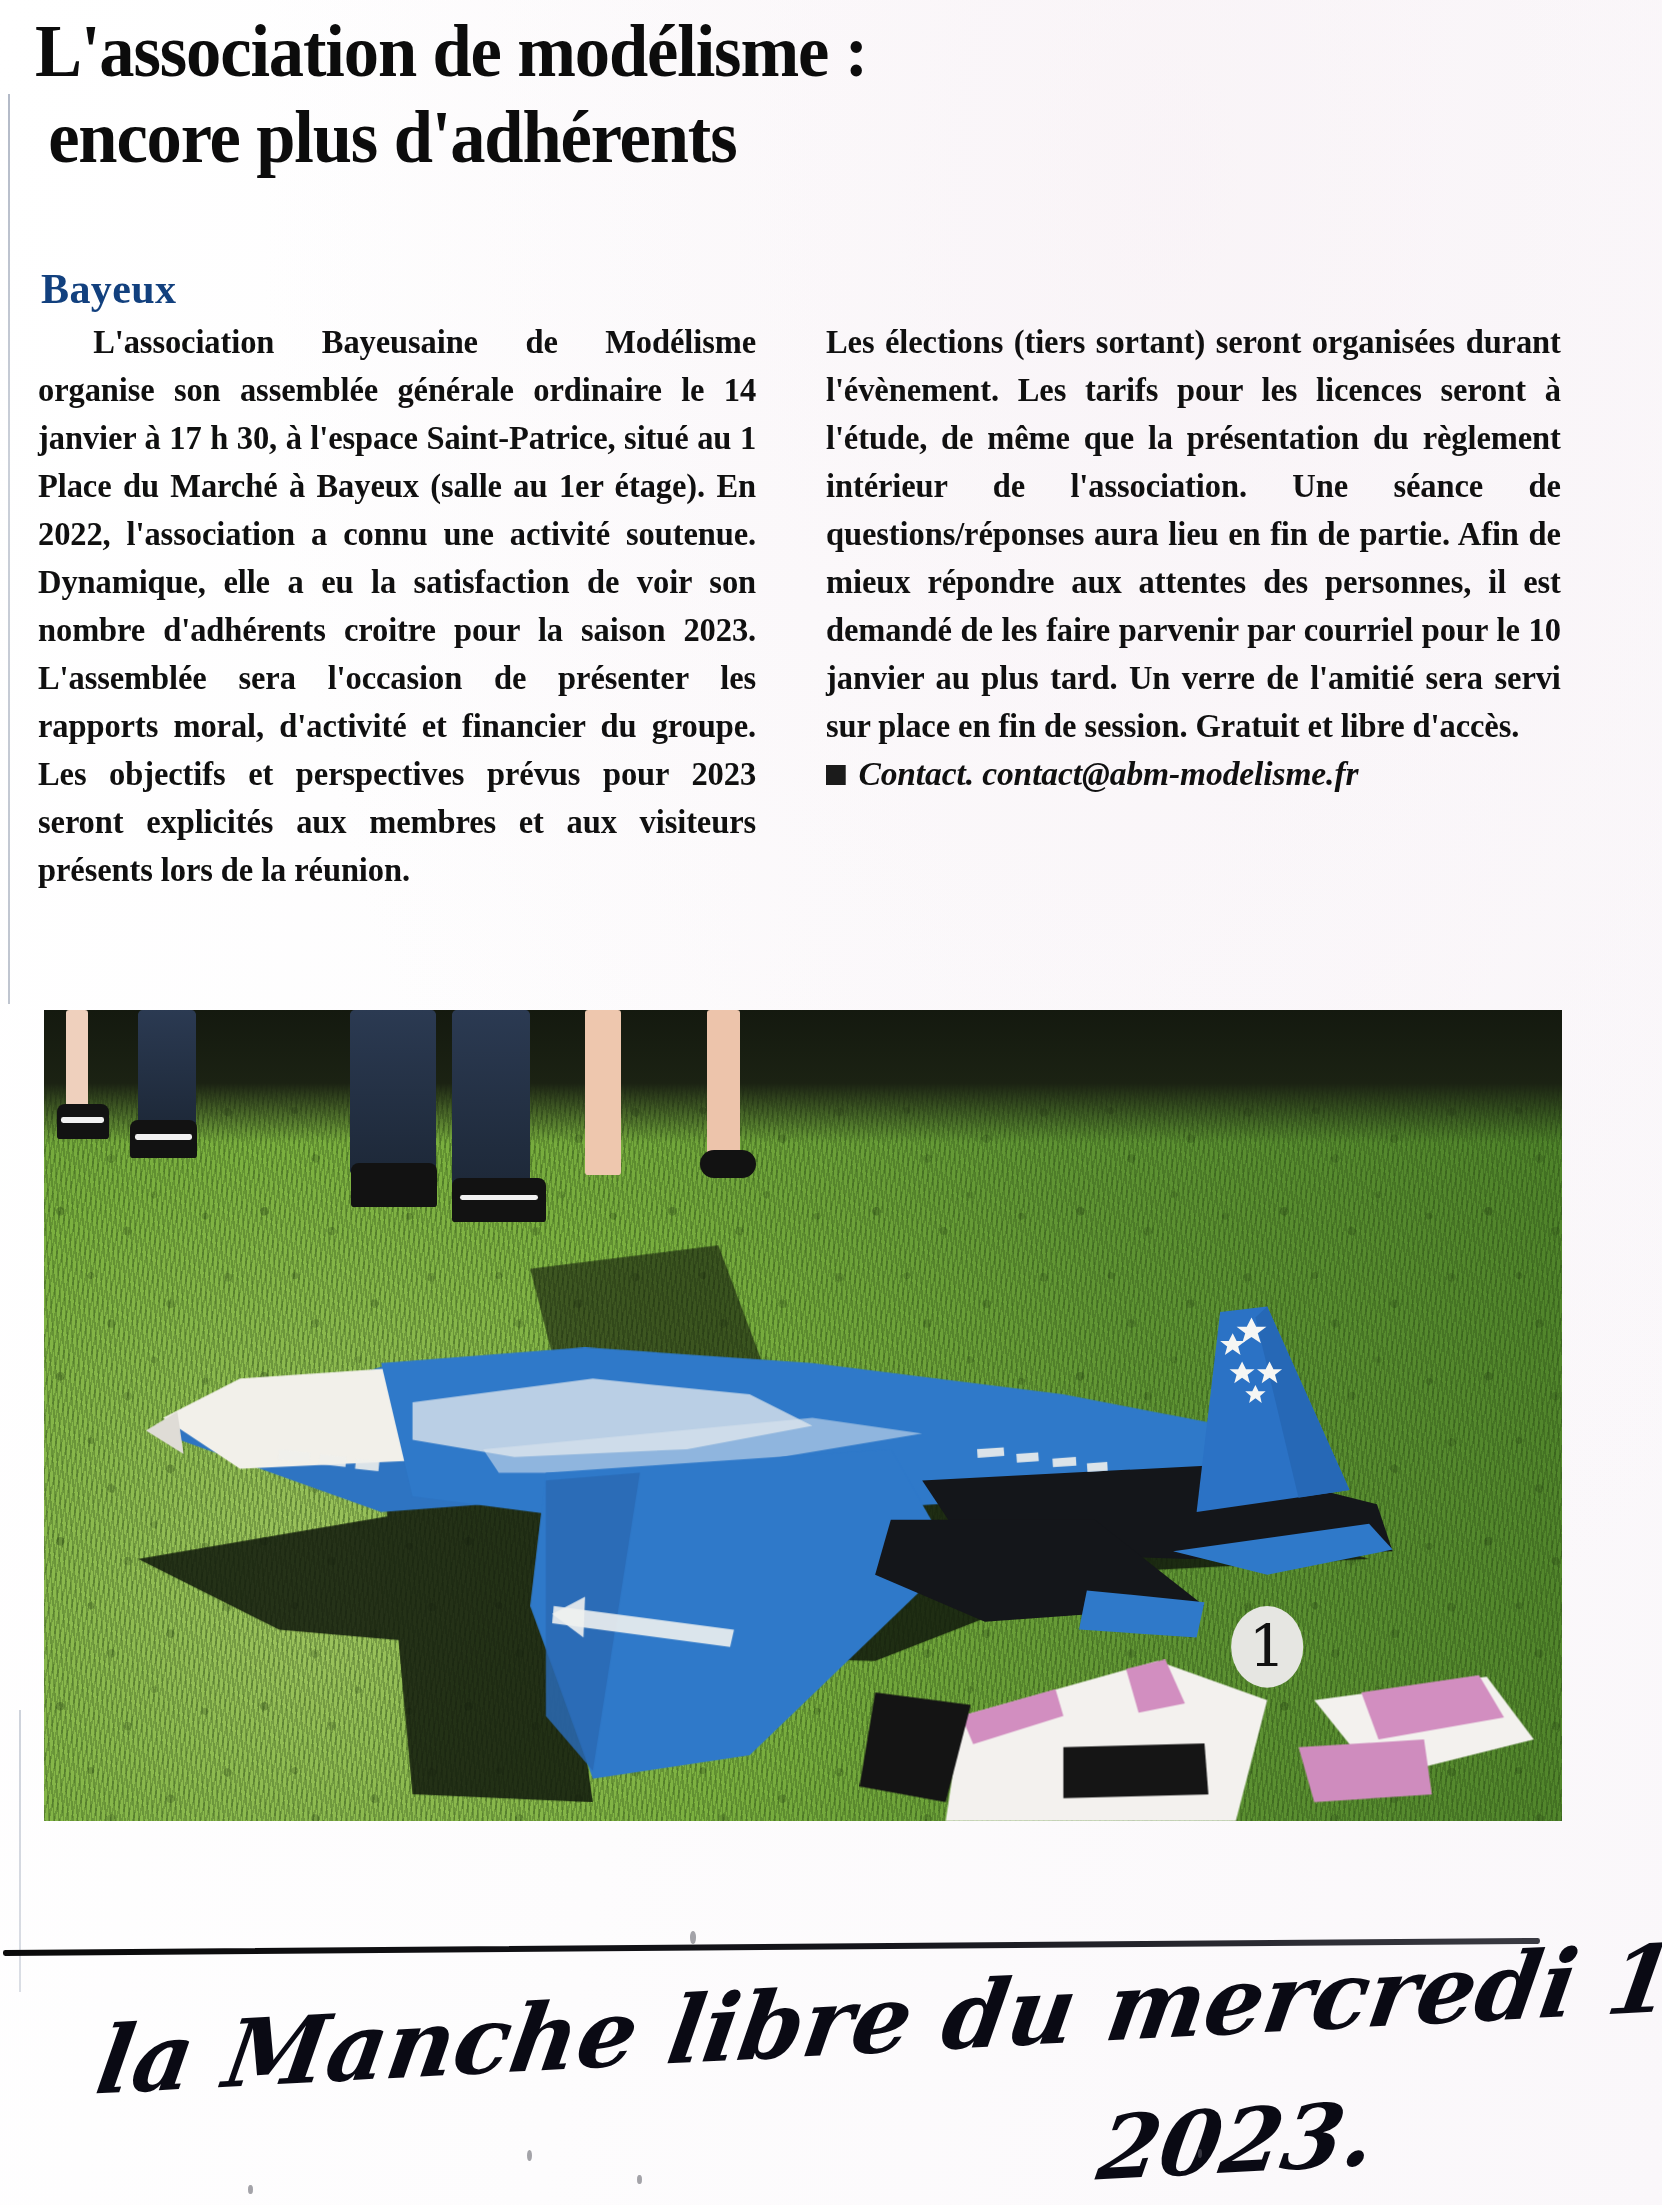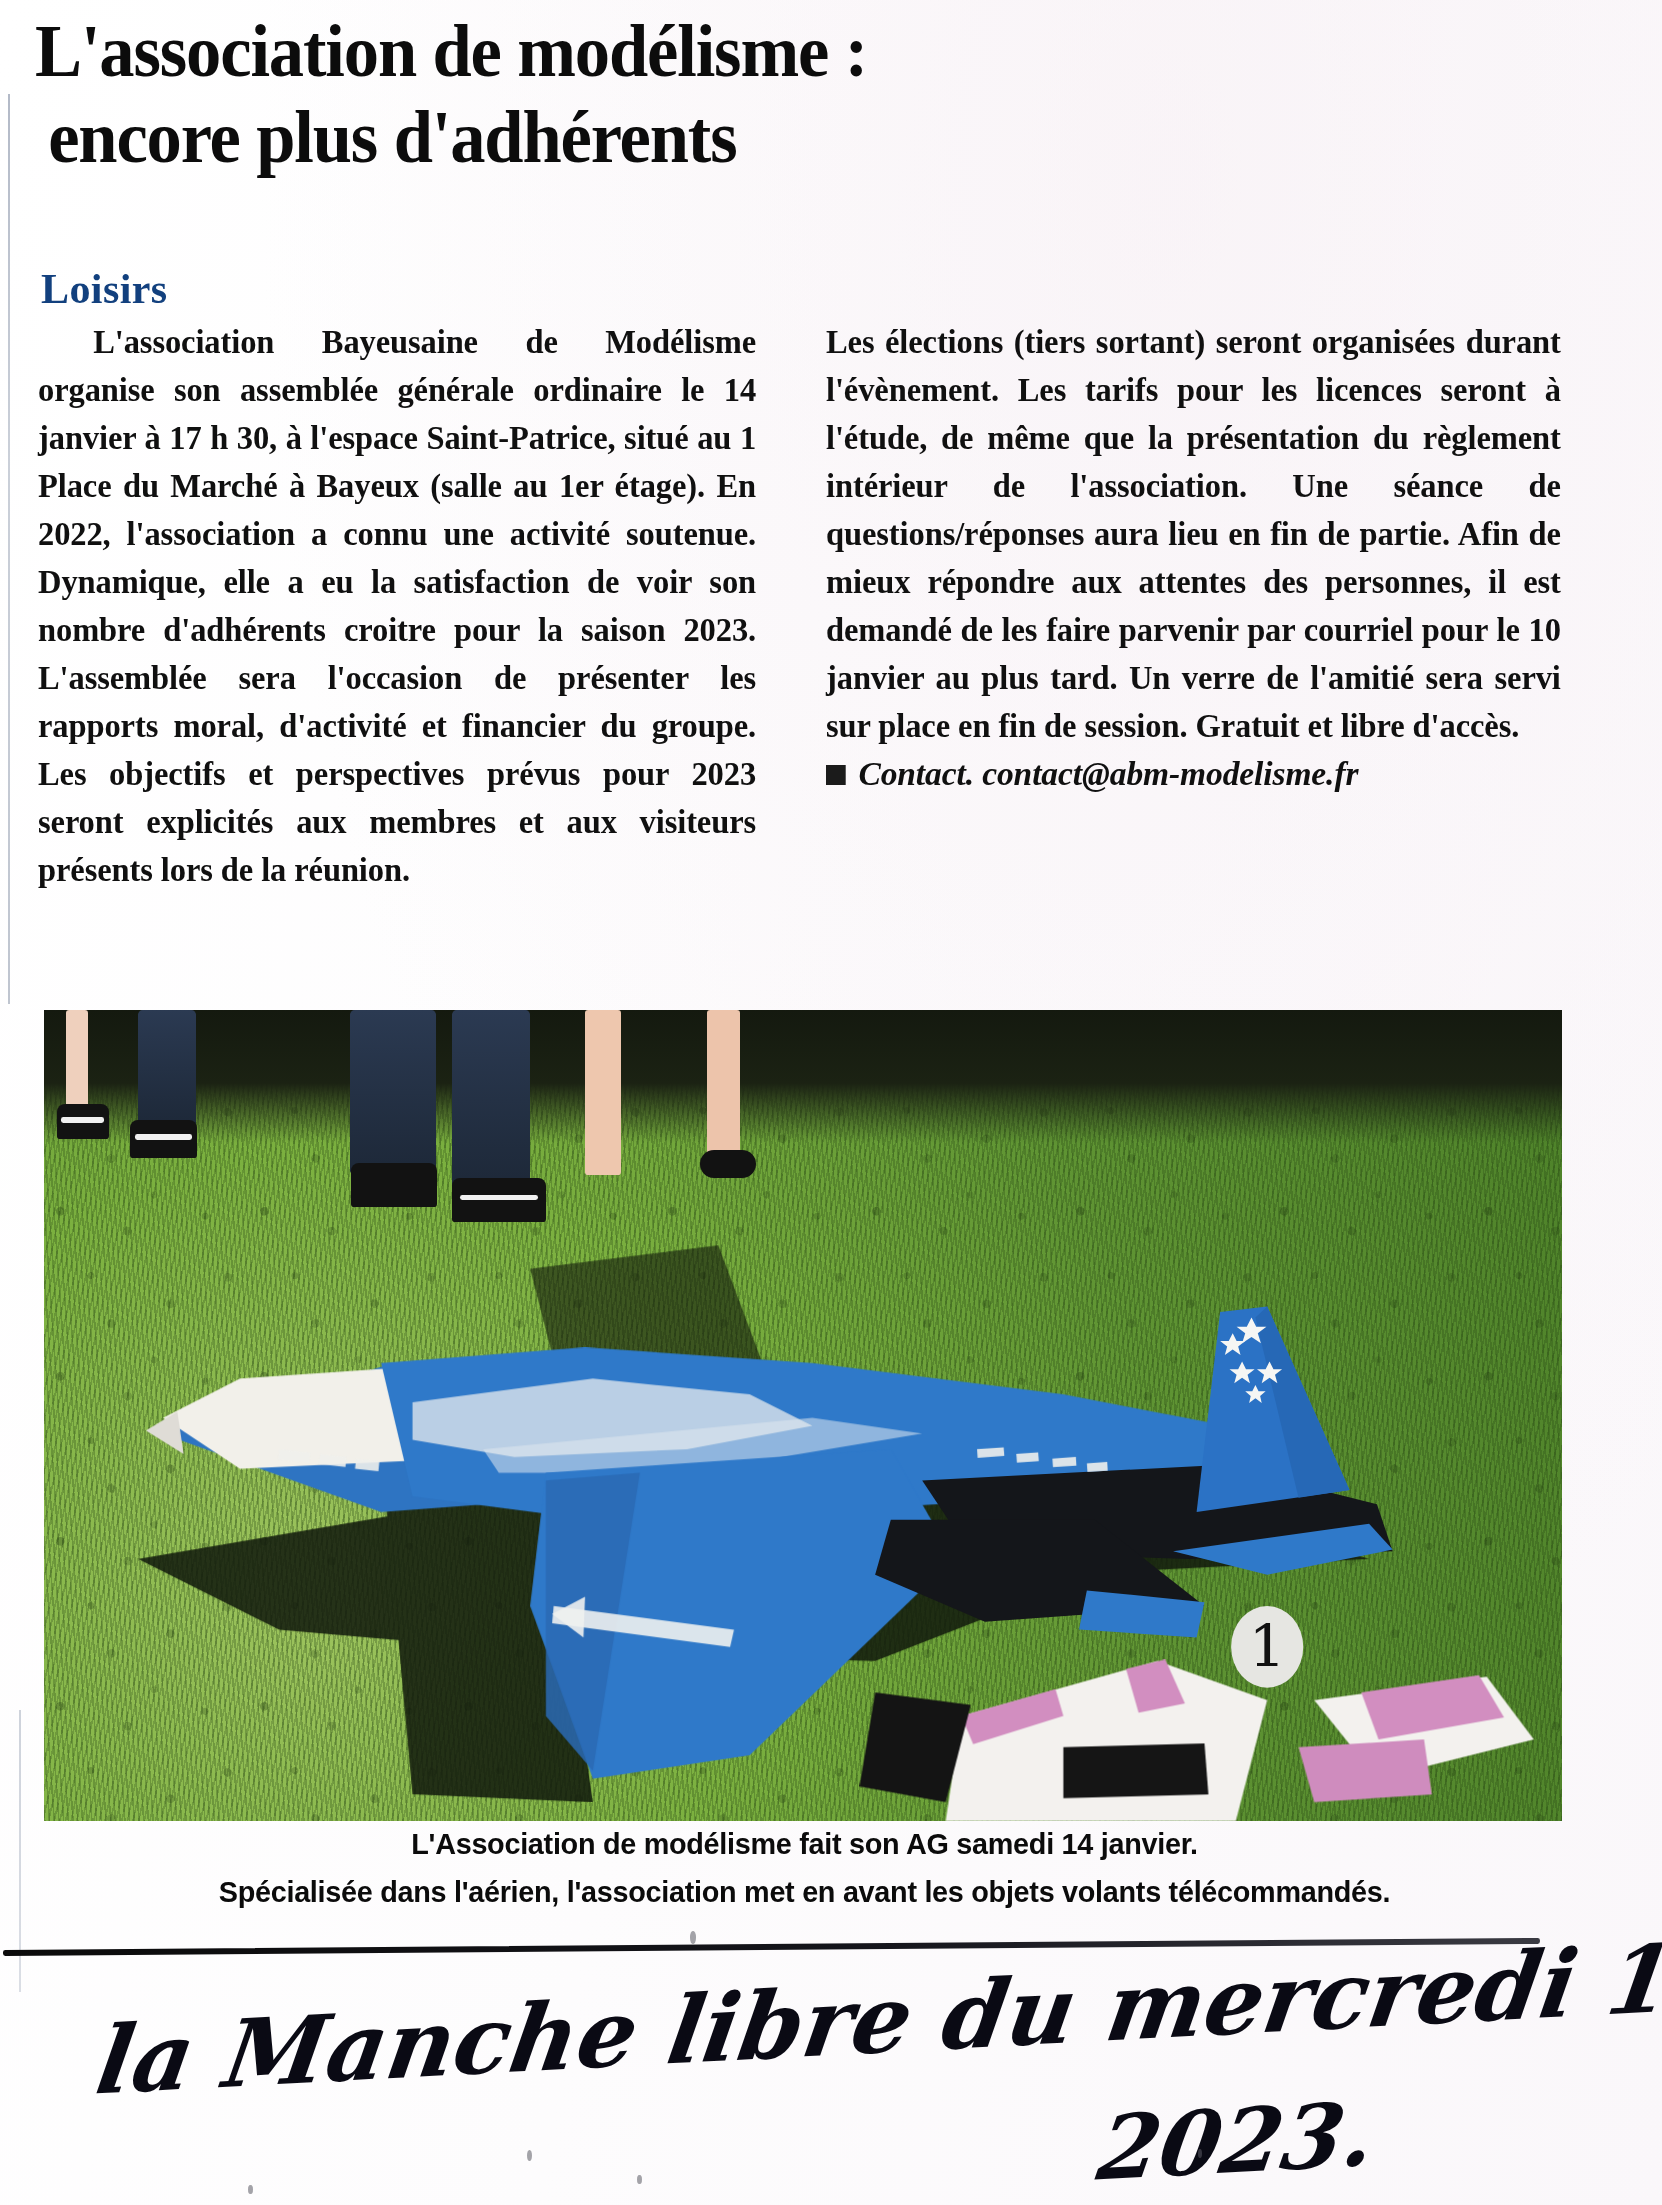--- a/index.html
+++ b/index.html
@@ -162,21 +162,21 @@
 <div class="page">
 
   <div class="edge-rule"></div>
   <div class="edge-rule2"></div>
 
   <div class="headline">
     <span>L'association de modélisme :</span>
     <span class="l2">encore plus d'adhérents</span>
   </div>
 
-  <div class="kicker">Loisirs</div>
+  <div class="kicker">Bayeux</div>
 
   <div class="cols">
     <div class="col col-1">
       <p class="indent">L'association Bayeusaine de Modélisme organise son assemblée générale ordinaire le 14 janvier à 17 h 30, à l'espace Saint-Patrice, situé au 1 Place du Marché à Bayeux (salle au 1er étage). En 2022, l'association a connu une activité soutenue. Dynamique, elle a eu la satisfaction de voir son nombre d'adhérents croitre pour la saison 2023. L'assemblée sera l'occasion de présenter les rapports moral, d'activité et financier du groupe. Les objectifs et perspectives prévus pour 2023 seront explicités aux membres et aux visiteurs présents lors de la réunion.</p>
     </div>
     <div class="col col-2">
       <p>Les élections (tiers sortant) seront organisées durant l'évènement. Les tarifs pour les licences seront à l'étude, de même que la présentation du règlement intérieur de l'association. Une séance de questions/réponses aura lieu en fin de partie. Afin de mieux répondre aux attentes des personnes, il est demandé de les faire parvenir par courriel pour le 10 janvier au plus tard. Un verre de l'amitié sera servi sur place en fin de session. Gratuit et libre d'accès.</p>
       <p class="contact">
         <span class="sq"></span><span>Contact.</span>&nbsp;<span>contact@abm-modelisme.fr</span>
       </p>
@@ -258,24 +258,20 @@
         <path d="M1380 840 L1430 828 L1455 884 L1396 896 Z" fill="#d28ec0"></path>
         <path d="M1300 940 L1480 935 L1485 1000 L1300 1005 Z" fill="#151515"></path>
         <path d="M1060 870 L1182 886 L1150 1010 L1040 990 Z" fill="#141414"></path>
         <path d="M1620 880 L1840 850 L1900 930 L1700 980 Z" fill="#f3f1ee"></path>
         <path d="M1680 870 L1830 848 L1862 902 L1702 930 Z" fill="#d28ec0"></path>
         <path d="M1600 940 L1760 930 L1770 1000 L1620 1010 Z" fill="#cf8cbe"></path>
       </g>
     </svg>
   </div>
 
-  <div class="caption">
-    <div class="cap1">L'Association de modélisme fait son AG samedi 14 janvier.</div>
-    <div class="cap2">Spécialisée dans l'aérien, l'association met en avant les objets volants télécommandés.</div>
-  </div>
 
   <div class="rule"></div>
 
   <div class="handwriting">
     <svg class="hw-svg" viewBox="0 0 1900 280" preserveAspectRatio="none">
       <text class="hw-text" id="hw1" x="0" y="148" font-size="118" transform="rotate(-3 0 148) skewX(-12)">la Manche libre du mercredi 11 Janvier</text>
       <text class="hw-text" id="hw2" x="1300" y="256" font-size="112" transform="rotate(-3 1300 256) skewX(-12)">2023.</text>
     </svg>
   </div>
 

